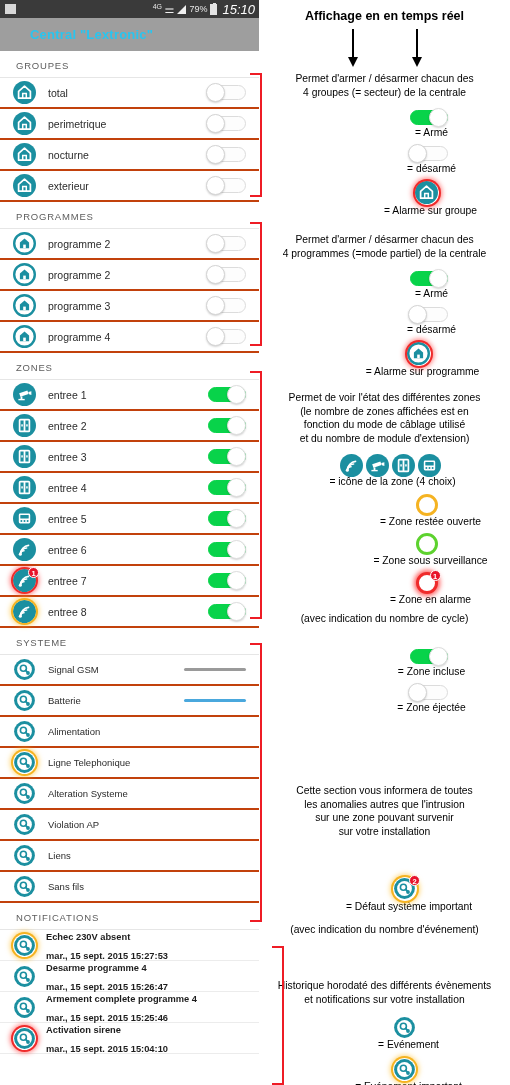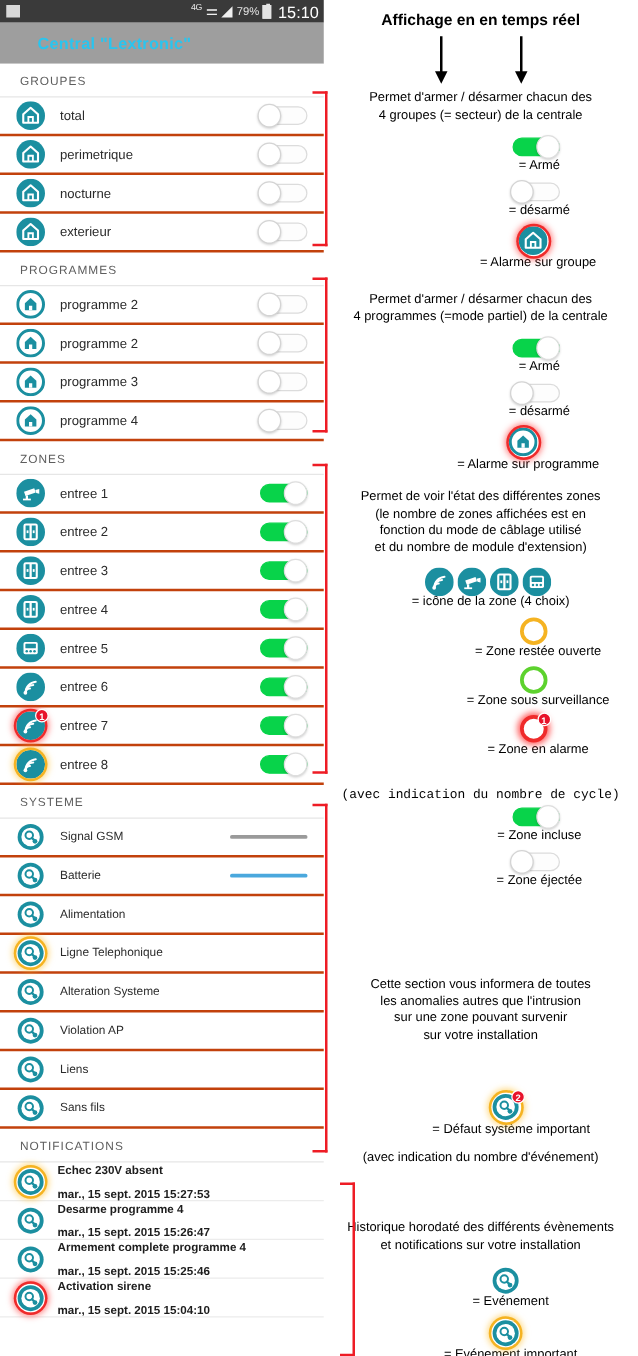--- a/index.html
+++ b/index.html
@@ -21,21 +21,21 @@
   }
   .sb-left { width: 11px; height: 10px; background: #d8d8d8; }
   .sb-right { margin-left: auto; display: flex; align-items: center; gap: 3px; }
   .sb-4g { font-size: 7px; color: #e8e8e8; letter-spacing: -0.3px; position: relative; top: -3px; }
   .sb-wifi { font-size: 11px; color: #f0f0f0; line-height: 1; }
   .sb-sig { display: inline-block; width: 0; height: 0;
     border-left: 9px solid transparent; border-bottom: 9px solid #efefef; }
   .sb-batt-pct { font-size: 9px; color: #e4e4e4; }
   .sb-batt { width: 7px; height: 11px; border: 1px solid #e4e4e4; background: #e4e4e4; position: relative; }
   .sb-batt:before { content:""; position:absolute; top:-2px; left:2px; width:3px; height:1px; background:#e4e4e4; }
-  .sb-clock { font-size: 13px; color: #fff; margin-left: 2px; letter-spacing: 0px; }
+  .sb-clock { font-size: 13px; color: #fff; margin-left: 2px; letter-spacing: 0px; font-style: italic; }
 
   .titlebar {
     height: 33px; background: #9e9e9e; display: flex; align-items: center;
     padding-left: 30px;
   }
   .titlebar .title { color: #29c5ef; font-size: 13px; font-weight: bold; letter-spacing: 0.2px; }
 
   .list { background: #fff; }
   .section-head {
     font-size: 9.5px; color: #5d5d5d; letter-spacing: 0.8px;
@@ -702,23 +702,23 @@
         </span>
         <span class="lg-tx">= Zone sous surveillance</span>
       </div>
       <div class="legend" style="margin-left:84px;margin-top:6px;">
         <span class="lg-ic" style="position:relative;">
           <span class="ring glow-red" style="display:block;width:22px;height:22px;border:3px solid #ef2b2b;"></span>
           <span class="badge">1</span>
         </span>
         <span class="lg-tx">= Zone en alarme</span>
       </div>
-      <div class="ann-p" style="margin-top:25px;font-family:Liberation Mono, monospace;">(avec indication du nombre de cycle)</div>
-
-      <div class="legend" style="margin-left:86px;margin-top:1px;justify-content:center;">
+      <div class="ann-p" style="margin-top:7px;">(avec indication du nombre de cycle)</div>
+
+      <div class="legend" style="margin-left:86px;margin-top:22px;justify-content:center;">
         <span class="lg-ic">
             <span class="tg on">
               <span class="track"></span>
               <span class="knob"></span>
             </span>
           </span>
         <span class="lg-tx">= Zone incluse</span>
       </div>
       <div class="legend" style="margin-left:86px;margin-top:6px;">
         <span class="lg-ic">

